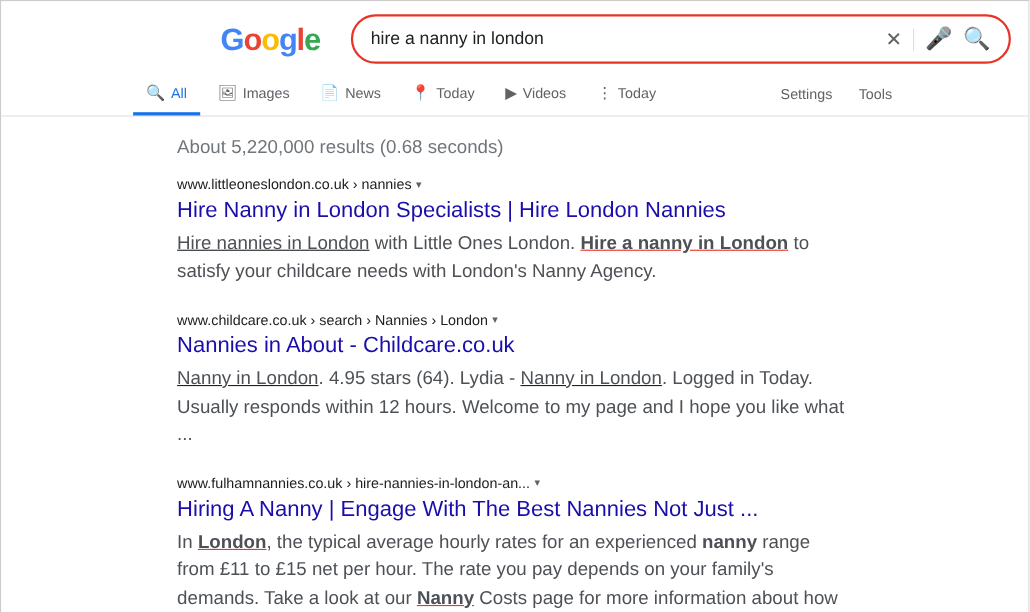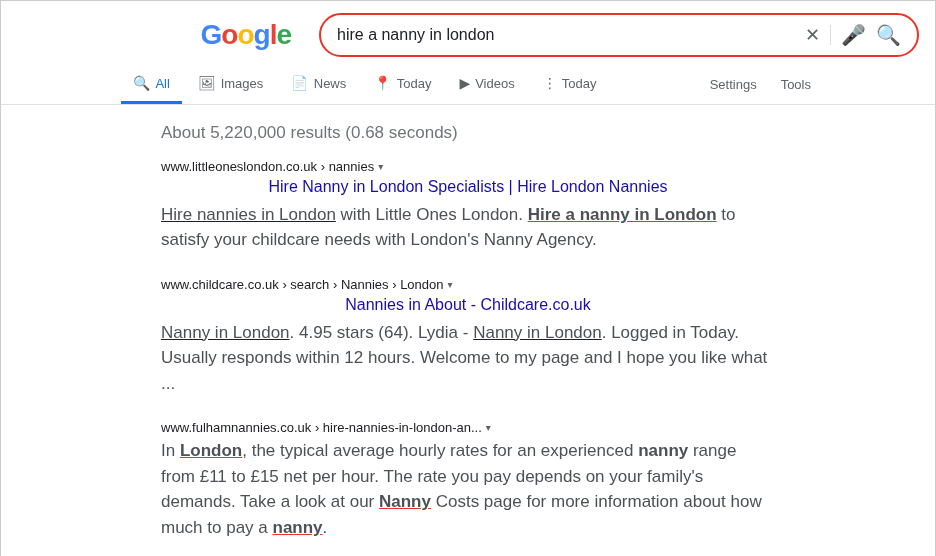--- a/index.html
+++ b/index.html
@@ -130,27 +130,26 @@
       margin-bottom: 3px;
       display: flex;
       align-items: center;
       gap: 4px;
     }
     .result-url .chevron {
       color: #5f6368;
       font-size: 10px;
     }
     .result-title {
-      font-size: 16px;
+      font-size: 20px;
       color: #1a0dab;
       text-decoration: none;
       cursor: pointer;
       line-height: 1.3;
       margin-bottom: 4px;
-      text-align: center;
     }
     .result-desc {
       font-size: 17px;
       color: #4d5156;
       line-height: 1.5;
     }
     .underline-red {
       text-decoration: underline;
       text-decoration-color: #e83426;
       font-weight: bold;
@@ -239,19 +238,20 @@
       <div class="result-desc">
         <span class="underline-black">Nanny in London</span><span>. 4.95 stars (64). Lydia - </span><span class="underline-black">Nanny in London</span><span>. Logged in Today. Usually responds within 12 hours. Welcome to my page and I hope you like what ...</span>
       </div>
     </div>
 
     <div class="result-item">
       <div class="result-url">
         <span>www.fulhamnannies.co.uk › hire-nannies-in-london-an...</span>
         <span class="chevron">▾</span>
       </div>
+      <div class="result-title">Hiring A Nanny | Engage With The Best Nannies Not Just ...</div>
       <div class="result-desc">
         <span>In </span><span class="underline-red">London</span><span>, the typical average hourly rates for an experienced </span><span class="bold-text">nanny</span><span> range from £11 to £15 net per hour. The rate you pay depends on your family's demands. Take a look at our </span><span class="underline-red">Nanny</span><span> Costs page for more information about how much to pay a </span><span class="underline-red">nanny</span><span>.</span>
       </div>
     </div>
 
   </div>
 </div>
 
 </body></html>

